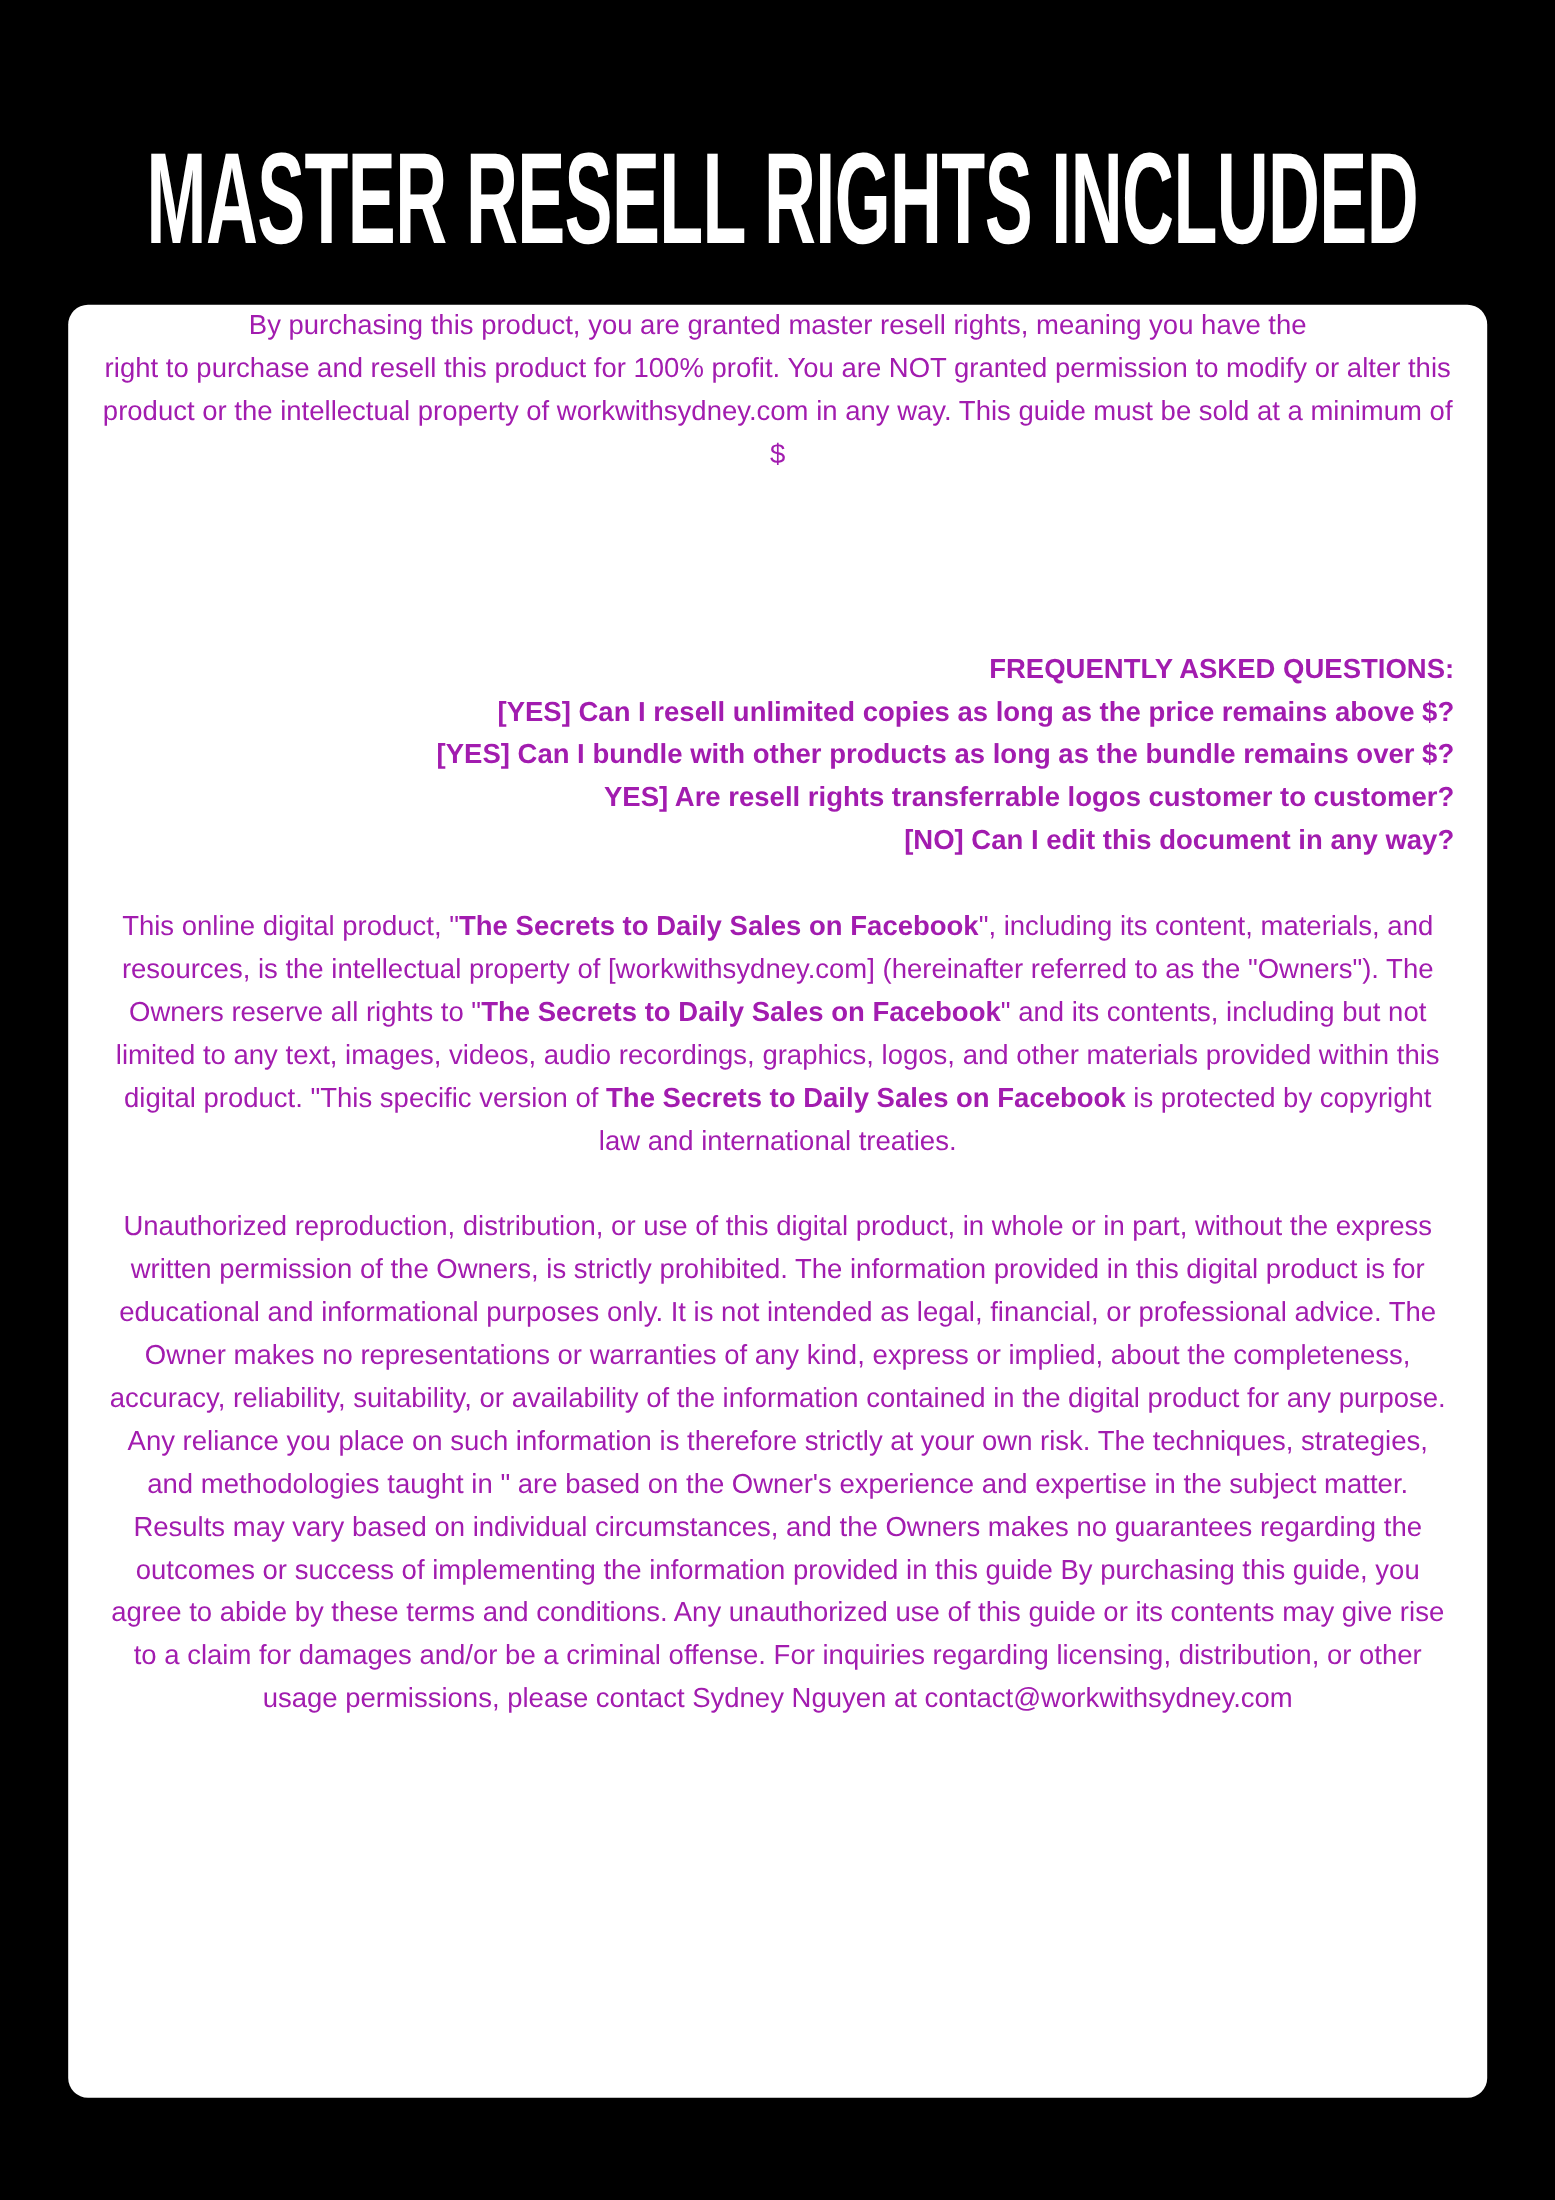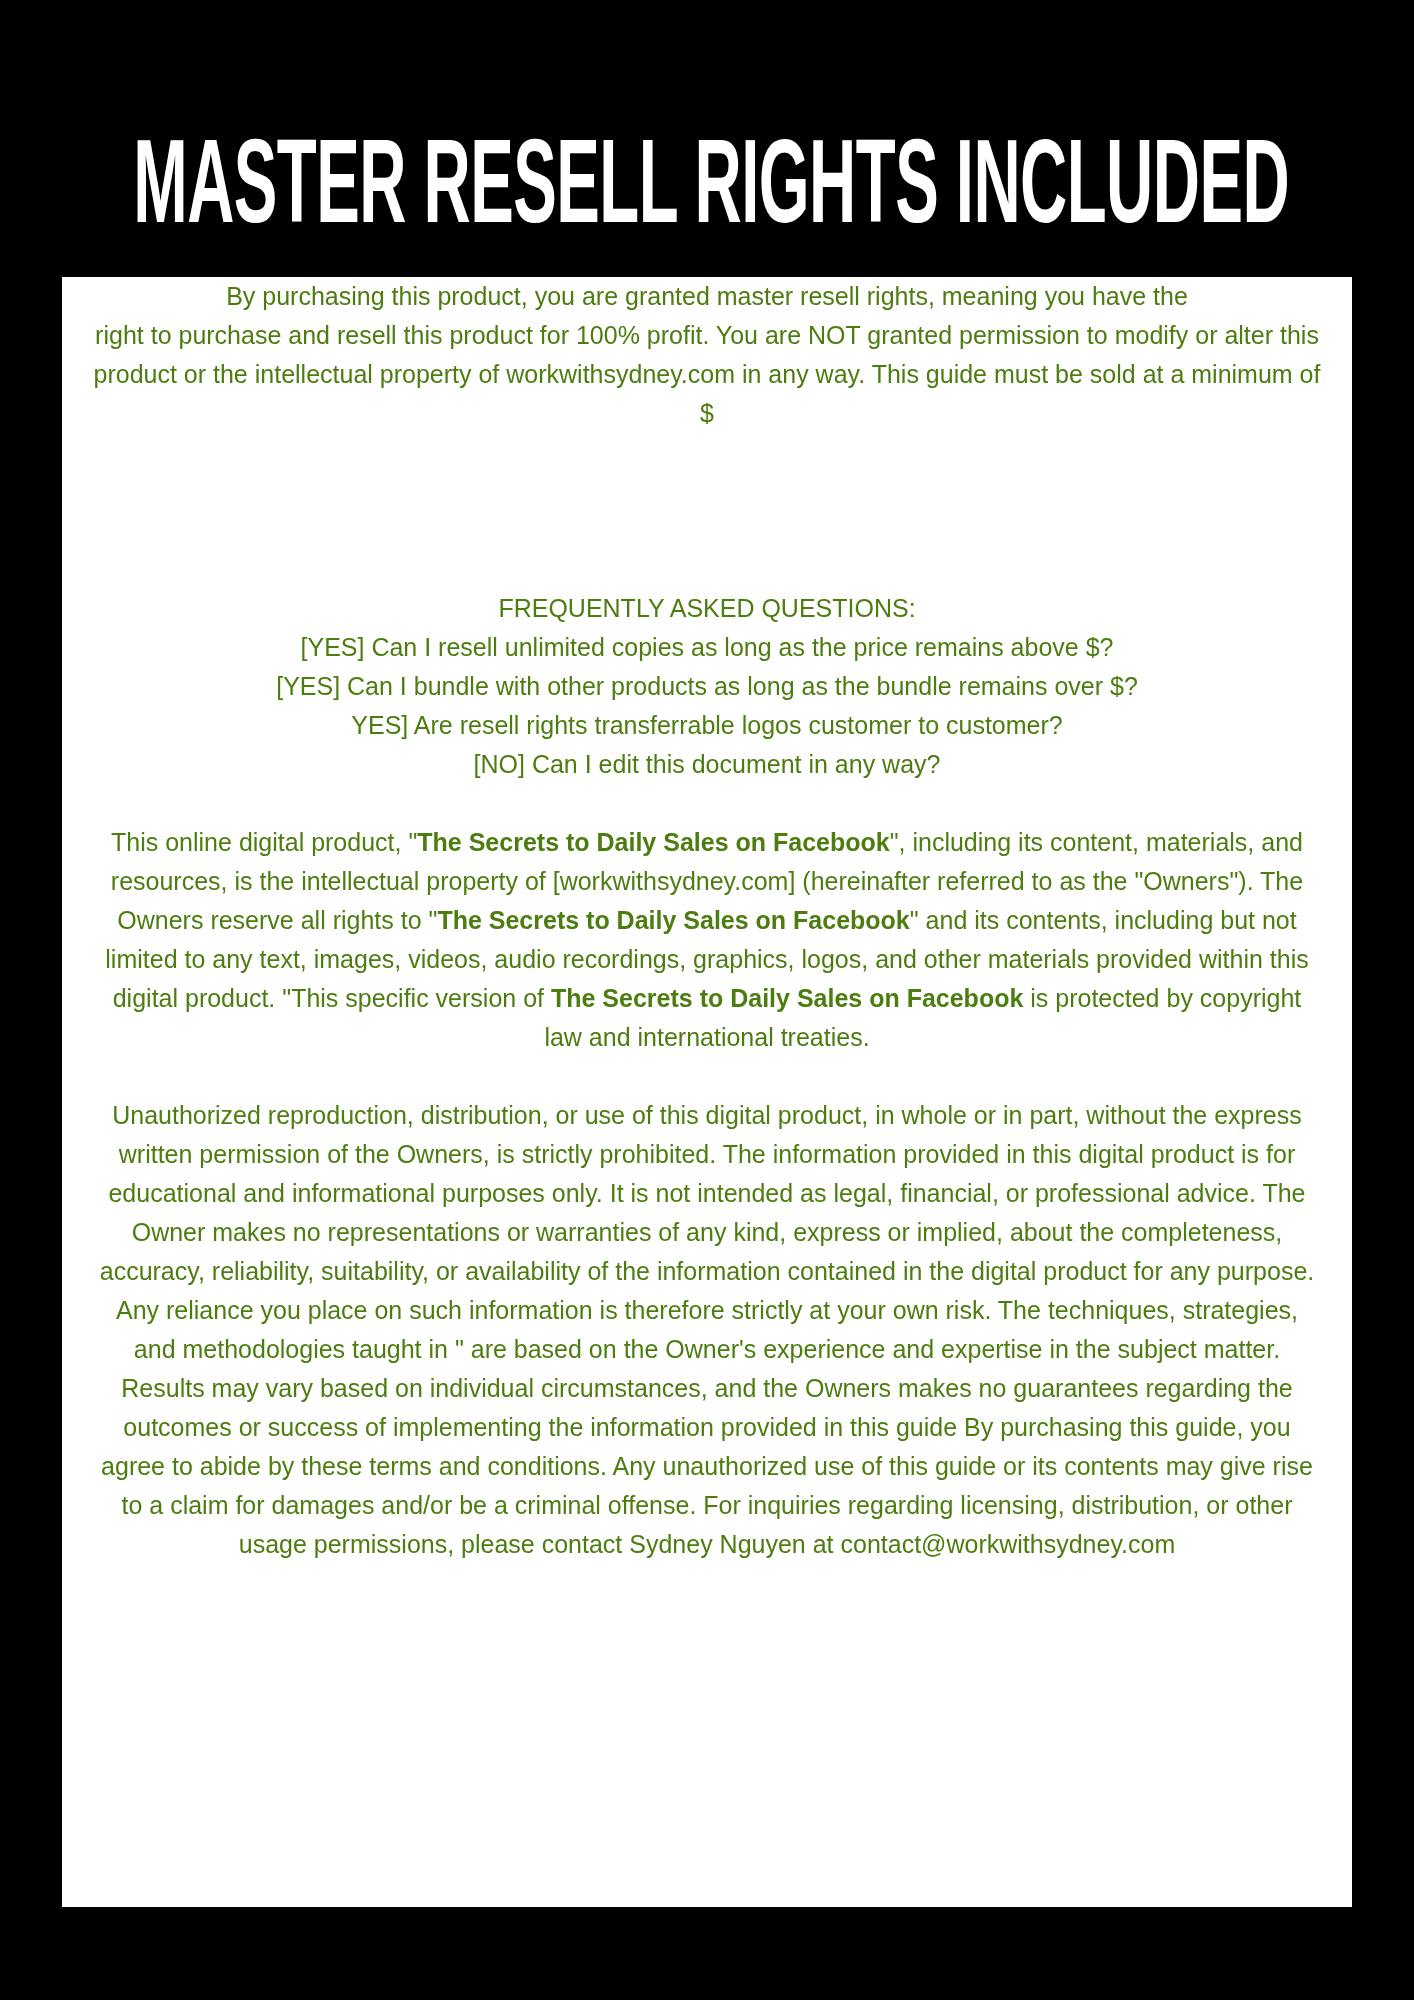--- a/index.html
+++ b/index.html
@@ -35,32 +35,33 @@
     position: absolute;
     left: 62px;
     top: 277px;
     width: 1290px;
     height: 1630px;
     box-sizing: border-box;
     padding: 0 30px;
     background: #ffffff;
     overflow: hidden;
     text-align: center;
-    color: #4d7c0f;
+    color: #a21caf;
     font-size: 25px;
     line-height: 39px;
+    border-radius: 18px;
   }
   .card p { margin: 0; }
   .obscured {
     margin-top: -30px;      
     white-space: nowrap;
   }
   .spacer-lg { height: 156px; }
   .spacer    { height: 39px; }
-  .faq-heading, .faq-item { font-weight: normal; }
+  .faq-heading, .faq-item { font-weight: bold; text-align: right; }
   b { font-weight: bold; text-align: right; }
 </style>
 </head>
 <body>
 
 <div class="page">
 
   <h1 class="title">
     <span class="title-inner">MASTER RESELL RIGHTS INCLUDED</span>
   </h1>

